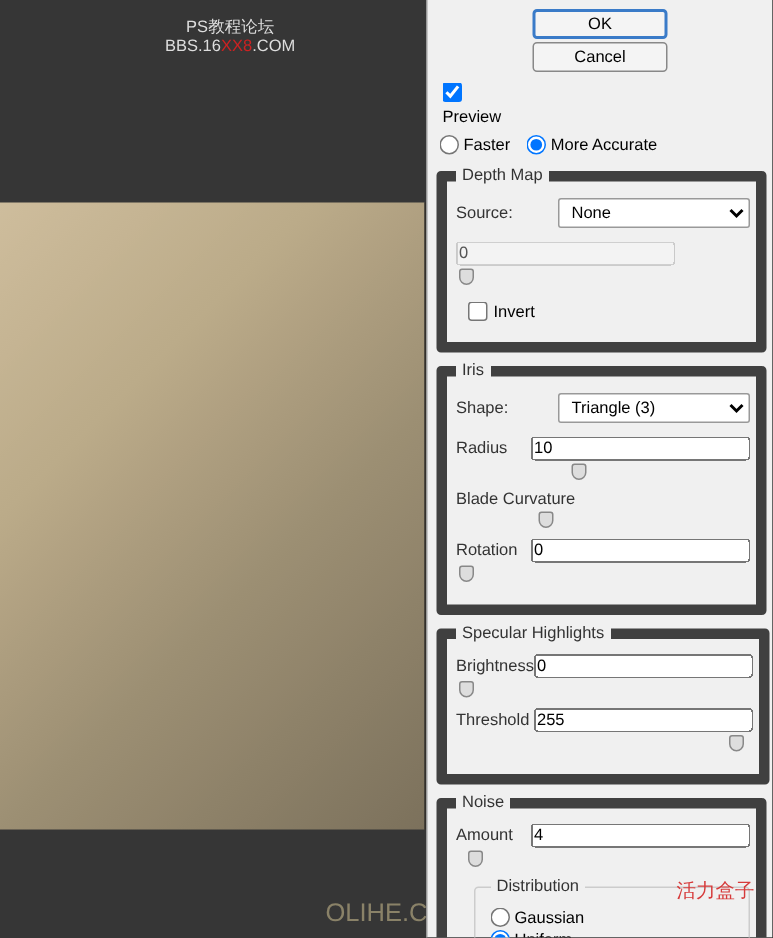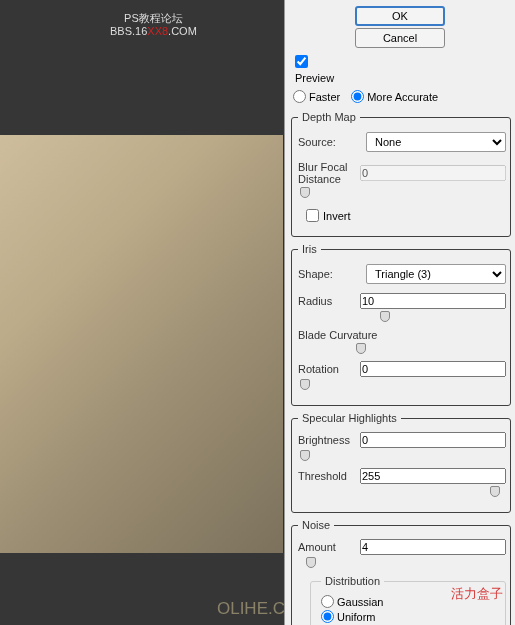--- a/index.html
+++ b/index.html
@@ -9,21 +9,21 @@
 .preview-image { position: absolute; top: 135px; left: 0; width: 284px; height: 418px; background: linear-gradient(135deg, #b8af9a 0%, #a89d7e 30%, #8a8268 60%, #6b6450 100%); filter: sepia(0.6) contrast(0.9); border-right: 1px solid #222; }
 .olihe { position: absolute; bottom: 6px; right: 230px; color: #8a8268; font-size: 17px; text-align: right; }
 .panel { position: absolute; top: 0; right: 0; width: 231px; height: 625px; background: #f0f0f0; border-left: 1px solid #999; }
 .btn-row { padding: 4px 6px 2px; }
 .btn { display: block; width: 90px; height: 20px; margin: 2px auto; background: #f4f4f4; border: 1px solid #888; border-radius: 3px; text-align: center; line-height: 18px; cursor: pointer; }
 .btn.primary { border: 2px solid #3a7bc8; line-height: 16px; }
 .check-row { padding: 3px 6px 3px 10px; display: flex; align-items: flex-start; gap: 4px; flex-direction: column; }
 .check-row input[type=checkbox] { width: 13px; height: 13px; }
 .radio-row { padding: 3px 6px 6px 8px; display: flex; align-items: flex-end; gap: 3px; }
 .radio-row label { margin-right: 8px; }
-fieldset { border: 1px solid #404040; border-radius: 3px; margin: 2px 4px 6px 6px; padding: 6px 4px 8px 6px; position: relative; }
+fieldset { border: 7px solid #404040; border-radius: 3px; margin: 2px 4px 6px 6px; padding: 6px 4px 8px 6px; position: relative; }
 fieldset legend { padding: 0 4px; color: #333; font-size: 11px; }
 .field { display: flex; align-items: center; margin: 3px 0; }
 .field-label { flex: 0 0 auto; width: auto; margin-right: 6px; color: #333; }
 .field-label.r { width: 62px; }
 .field select { flex: 1; height: 20px; border: 1px solid #999; background: #fff; padding: 0 4px; border-radius: 2px; }
 .slider { height: 12px; margin: 2px 6px 6px 2px; position: relative; }
 .slider::before { content: ""; position: absolute; top: 5px; left: 0; right: 0; height: 1px; background: transparent; }
 .slider .thumb { position: absolute; top: 0; width: 10px; height: 11px; background: #ddd; border: 1px solid #888; border-radius: 2px 2px 5px 5px; }
 .disabled { color: #999; }
 .inv-row { padding: 4px 6px 6px 8px; display: flex; align-items: center; gap: 4px; }
@@ -67,21 +67,20 @@
   </div>
 
   <fieldset>
     <legend>Depth Map</legend>
     <div class="field">
       <span class="field-label r">Source:</span>
       <select><option>None</option></select>
     </div>
     <div class="spacer"></div>
     <div class="label-row disabled">
-      <span>Blur Focal Distance</span>
       <input type="text" disabled="" value="0" style="">
     </div>
     <div class="slider">
         <div class="thumb" style="left:0"></div>
       </div>
     <div class="inv-row">
       <input type="checkbox" style="">
       <label>Invert</label>
     </div>
   </fieldset>

